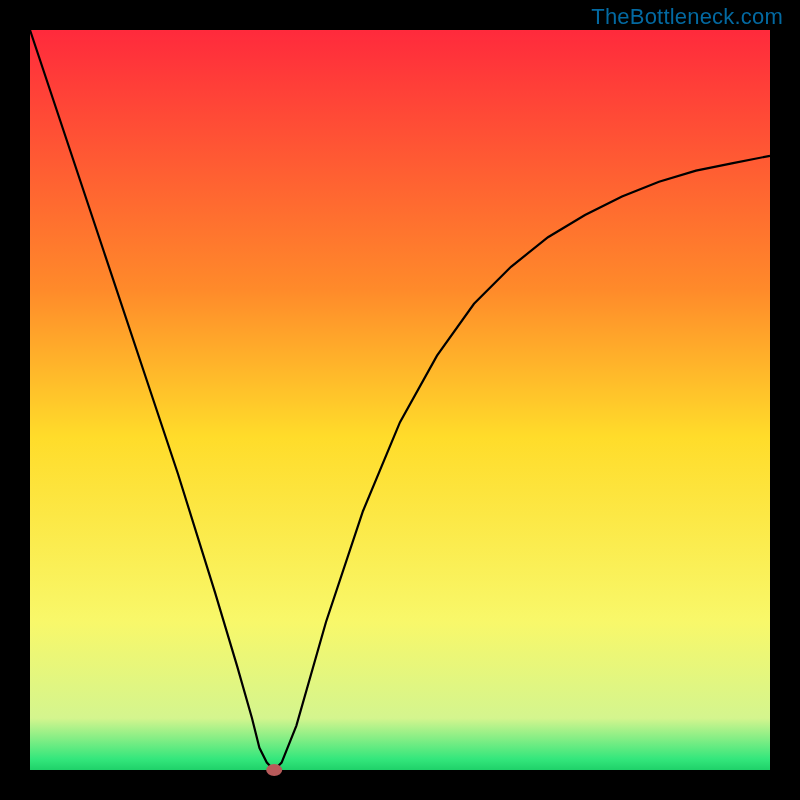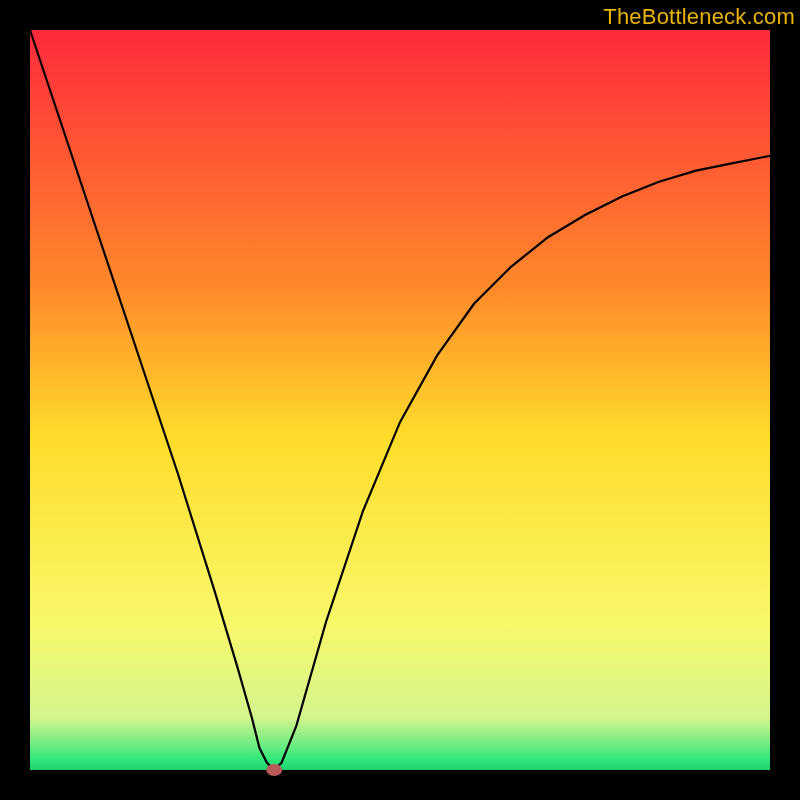--- a/index.html
+++ b/index.html
@@ -13,22 +13,22 @@
   }
   .frame {
     position: relative;
     width: 800px;
     height: 800px;
     background: #000;
   }
   .watermark {
     position: absolute;
     top: 4px;
-    right: 5px;
-    color: #eab308;
+    right: 17px;
+    color: #0369a1;
     font-size: 22px;
     font-weight: 500;
     letter-spacing: 0.2px;
     z-index: 3;
   }
   svg {
     position: absolute;
     top: 0;
     left: 0;
   }

